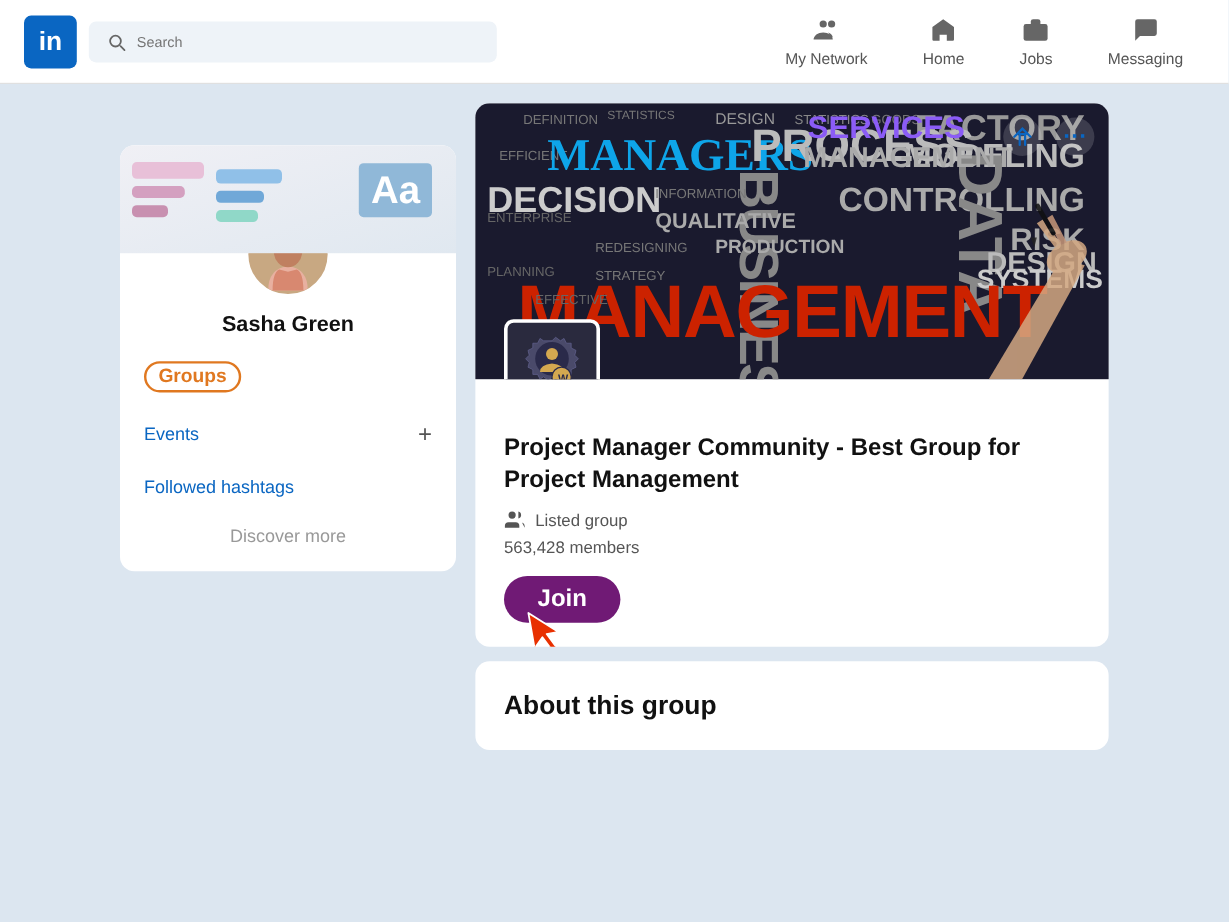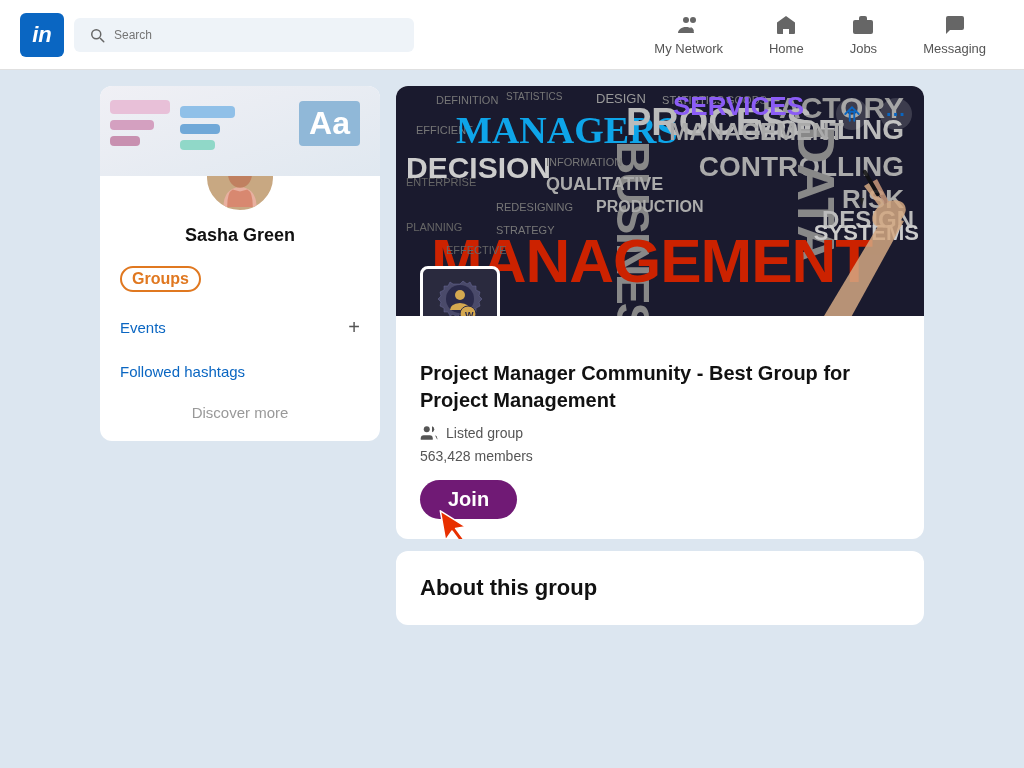--- a/index.html
+++ b/index.html
@@ -26,21 +26,20 @@
       width: 44px;
       height: 44px;
       background: #0a66c2;
       border-radius: 6px;
       display: flex;
       align-items: center;
       justify-content: center;
       color: white;
       font-weight: 900;
       font-size: 22px;
-      font-style: italic;
       flex-shrink: 0;
       margin-right: 10px;
     }
     .search-bar {
       display: flex;
       align-items: center;
       background: #eef3f8;
       border-radius: 6px;
       padding: 8px 14px;
       width: 340px;
@@ -88,20 +87,21 @@
     
     .left-sidebar {
       width: 280px;
       flex-shrink: 0;
     }
     .profile-card {
       background: white;
       border-radius: 12px;
       overflow: hidden;
       padding-bottom: 8px;
+      margin-top: 35px;
     }
     .profile-avatar-wrap {
       display: flex;
       justify-content: center;
       margin-top: -35px;
       padding: 0 16px 8px;
     }
     .profile-avatar {
       width: 72px;
       height: 72px;

